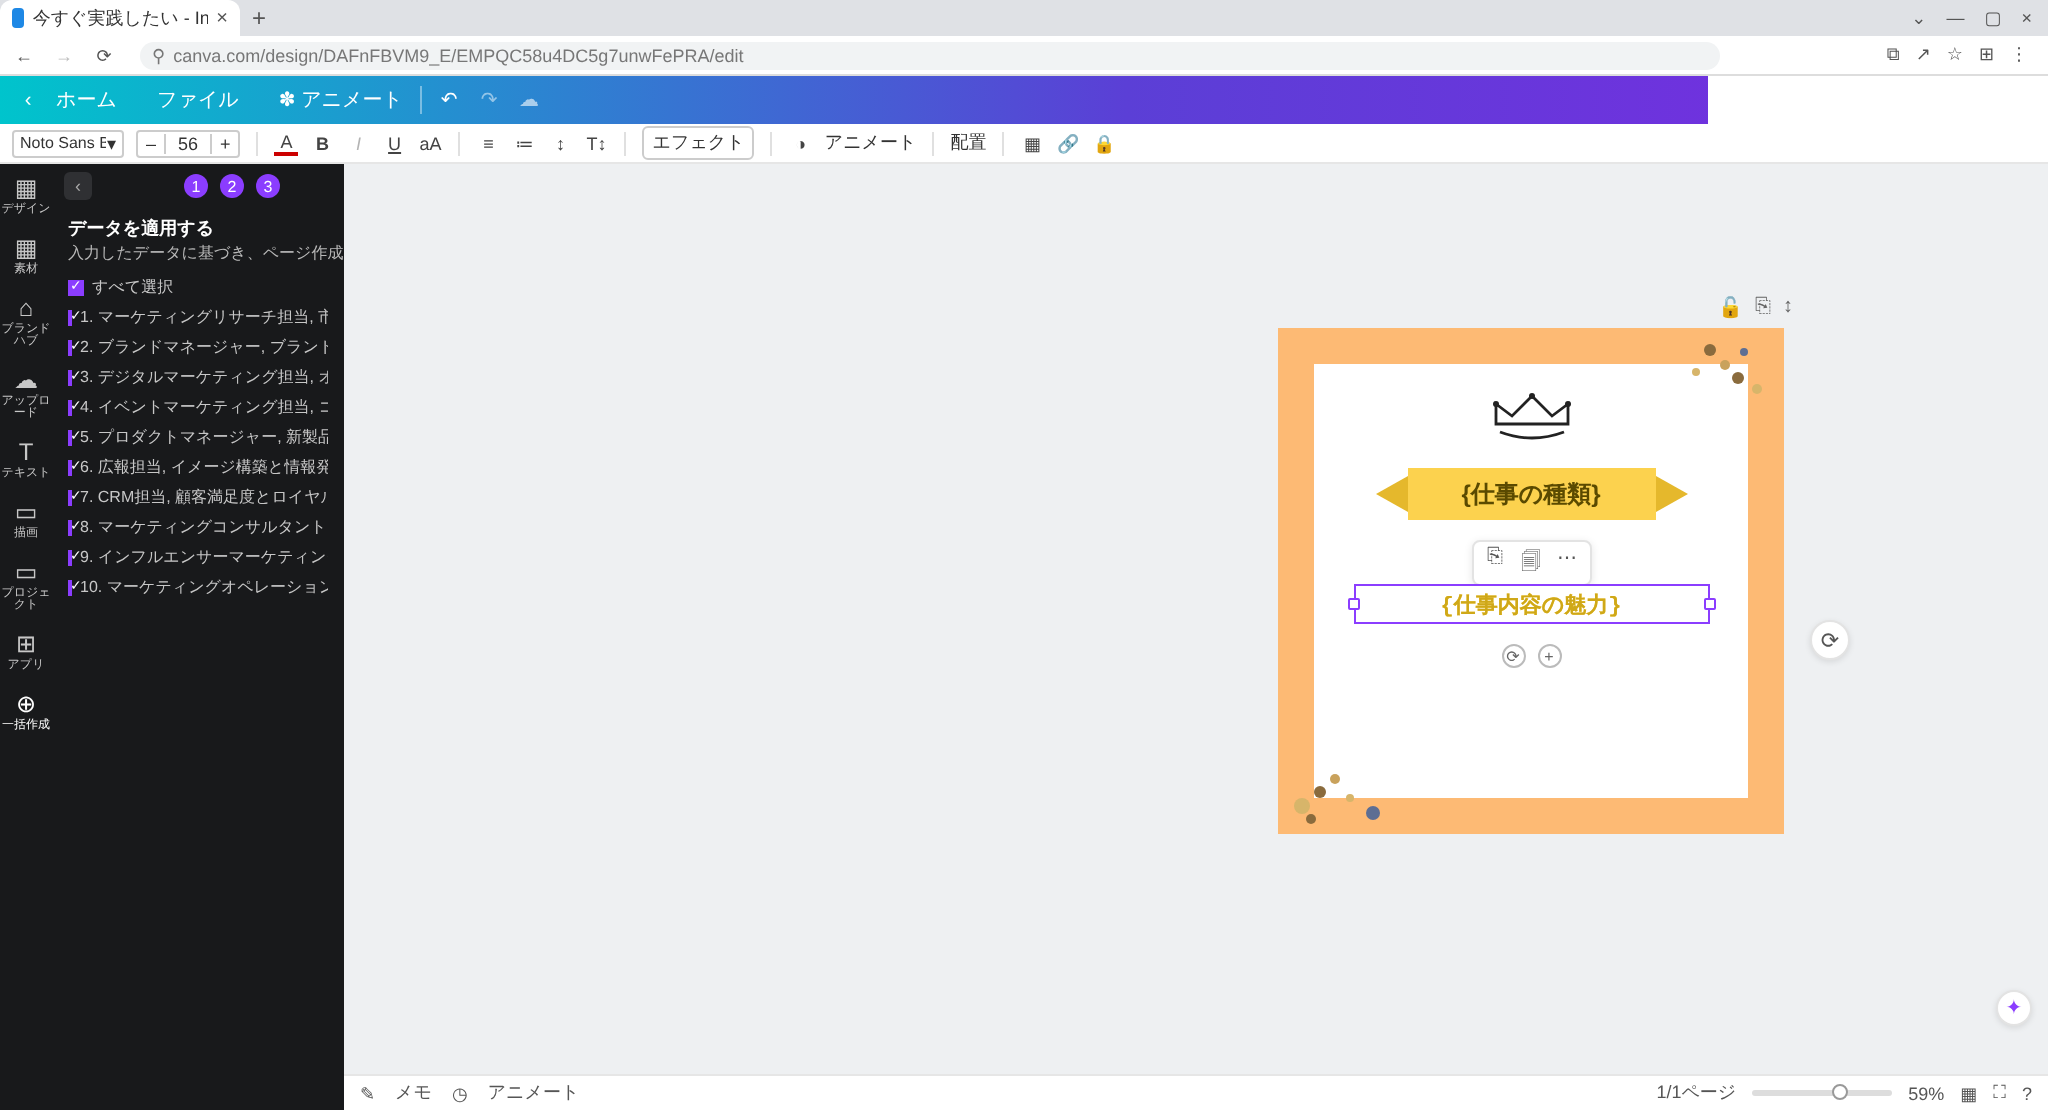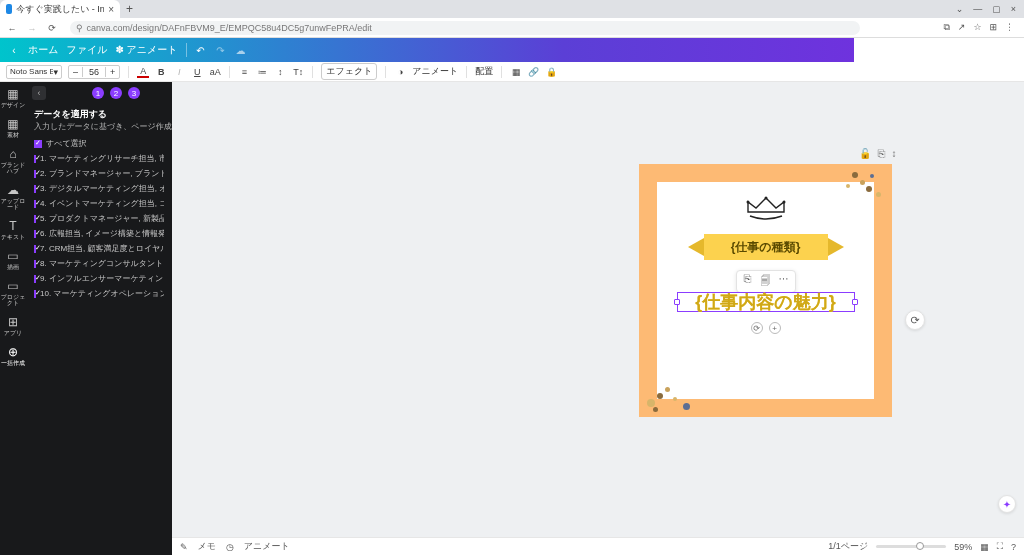--- a/index.html
+++ b/index.html
@@ -13,21 +13,21 @@
   .newtab { padding:0 6px; color:#555; font-size:12px; }
   .window-ctrls { margin-left:auto; display:flex; gap:10px; padding-right:8px; color:#555; }
 
   .addrbar { height: 20px; background: #fff; display:flex; align-items:center; padding:0 6px; gap:8px; font-size:9px; color:#555; border-bottom:1px solid #ddd;}
   .addrbar .back,.addrbar .fwd,.addrbar .reload { width:12px; text-align:center; }
   .omnibox { flex:0 0 auto; width: 790px; background:#f1f3f4; border-radius:10px; height:14px; display:flex; align-items:center; padding:0 6px; color:#777; gap:4px; margin-left:4px;}
   .addr-icons { margin-left:auto; display:flex; gap:8px; padding-right:4px; }
 
   
   .topbar { height: 24px; background: linear-gradient(90deg, #00c4cc 0%, #5b3fd6 55%, #7a2be2 100%); display:flex; align-items:center; color:#fff; font-size:10px; padding:0 8px; gap:8px;}
-  .topbar .menu { display:flex; align-items:flex-end; gap:8px;}
+  .topbar .menu { display:flex; align-items:flex-end; gap:20px;}
   .topbar .iconbtn { width:12px; text-align:center; }
   .topbar .divider { width:1px; height:14px; background:rgba(255,255,255,0.4); }
   .topbar-right-mask { position:absolute; right:0; top:38px; width:170px; height:24px; background:#fff; }
 
   
   .toolbar { height:20px; background:#fff; border-bottom:1px solid #e6e6e6; display:flex; align-items:center; padding:0 6px; gap:6px; font-size:9px; color:#333;}
   .font-select { width:56px; height:14px; border:1px solid #ccc; border-radius:2px; display:flex; align-items:center; padding:0 3px; justify-content:space-between;}
   .size-box { display:flex; align-items:center; border:1px solid #ccc; border-radius:2px; height:14px;}
   .size-box span { padding:0 4px; }
   .size-box .num { border-left:1px solid #ccc; border-right:1px solid #ccc; padding:0 6px;}
@@ -73,23 +73,23 @@
   .ribbon { position:absolute; left:50%; top:70px; transform:translateX(-50%); width:156px; height:26px; }
   .ribbon-center { position:absolute; left:16px; right:16px; top:0; bottom:0; background:#fcd24e; display:flex; align-items:center; justify-content:center; font-size:12px; color:#5a4a00; font-weight:bold;}
   .ribbon-left,.ribbon-right { position:absolute; width:0;height:0; top:4px;}
   .ribbon-left { left:0; border-top:9px solid transparent; border-bottom:9px solid transparent; border-right:16px solid #e5b82c;}
   .ribbon-right { right:0; border-top:9px solid transparent; border-bottom:9px solid transparent; border-left:16px solid #e5b82c;}
 
   .element-toolbar { position:absolute; left:50%; top:106px; transform:translateX(-50%); display:flex; gap:4px; background:#fff; border:1px solid #e3e3e3; border-radius:4px; padding:2px 4px; box-shadow:0 1px 4px rgba(0,0,0,0.1);}
   .element-toolbar span { font-size:10px; color:#555; width:14px; text-align:center;}
 
   .selected-text { position:absolute; left:50%; top:128px; transform:translateX(-50%); width:178px; height:20px; border:1px solid #8b3dff; display:flex; align-items:center; justify-content:center; background:#fff;}
-  .selected-text .txt { font-size:18px; font-weight:900;
+  .selected-text .txt { font-size:11px; font-weight:900;
     background: linear-gradient(#fcd24e,#fcd24e);
-    -webkit-background-clip:text; color:#cfa818; }
+    -webkit-background-clip:text; color:#cfa818;font-family:Liberation Mono, monospace; }
   .handle { position:absolute; width:6px; height:6px; background:#fff; border:1px solid #8b3dff; border-radius:1px;}
   .hL { left:-4px; top:50%; transform:translateY(-50%);}
   .hR { right:-4px; top:50%; transform:translateY(-50%);}
 
   .below-ctrls { position:absolute; left:50%; top:158px; transform:translateX(-50%); display:flex; gap:6px;}
   .below-ctrls span { width:12px; height:12px; border:1px solid #bbb; border-radius:50%; font-size:8px; display:flex;align-items:center;justify-content:center;color:#666;}
 
   .fab { position:absolute; left:733px; top:228px; width:20px; height:20px; background:#fff; border:1px solid #e3e3e3; border-radius:50%; display:flex; align-items:center; justify-content:center; font-size:11px; color:#555; box-shadow:0 1px 3px rgba(0,0,0,0.1);}
 
   .addpage { position:absolute; left:467px; top:342px; width:253px; height:18px; background:#e9eaec; border-radius:3px; display:flex; align-items:center; justify-content:center; font-size:9px; color:#555;}

